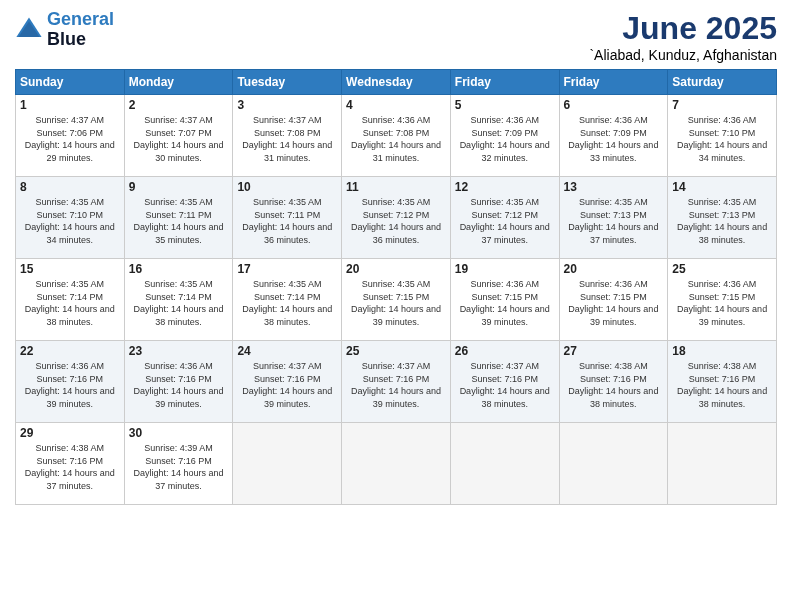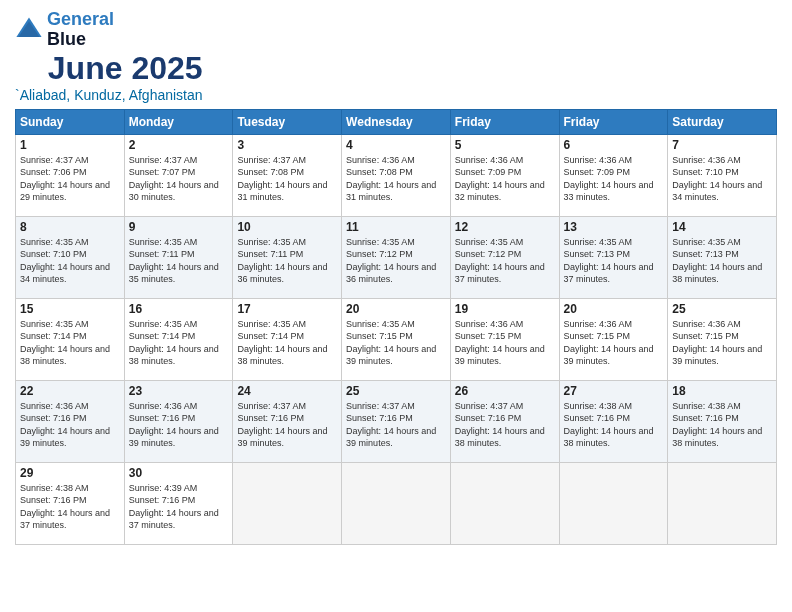--- a/index.html
+++ b/index.html
@@ -14,21 +14,20 @@
       width: 792px;
       min-height: 612px;
       padding: 10px 15px 10px 15px;
       background: #fff;
     }
     .header {
       display: flex;
       justify-content: space-between;
       align-items: flex-start;
       margin-bottom: 6px;
-      flex-direction: column;
     }
     .logo {
       display: flex;
       align-items: center;
       gap: 4px;
     }
     .logo-text {
       font-size: 18px;
       font-weight: bold;
       color: #1a3a6e;
@@ -44,21 +43,21 @@
     .title-block {
       text-align: right;
     }
     .month-title {
       font-size: 32px;
       font-weight: bold;
       color: #1a3a6e;
     }
     .location-title {
       font-size: 14px;
-      color: #0369a1;
+      color: #000000;
     }
     .calendar {
       width: 100%;
       border-collapse: collapse;
       table-layout: fixed;
     }
     .calendar th {
       background: #2e7bbf;
       color: #fff;
       font-size: 12px;
@@ -83,20 +82,21 @@
       font-size: 12px;
       font-weight: bold;
       color: #222;
       display: block;
       margin-bottom: 2px;
     }
     .day-info {
       font-size: 9px;
       line-height: 1.4;
       color: #333;
+      text-align: center;
     }
     .row-shaded td {
       background: #f0f4f8;
     }
   </style>
 </head>
 <body>
 
 <div class="page">
   <div class="header">

